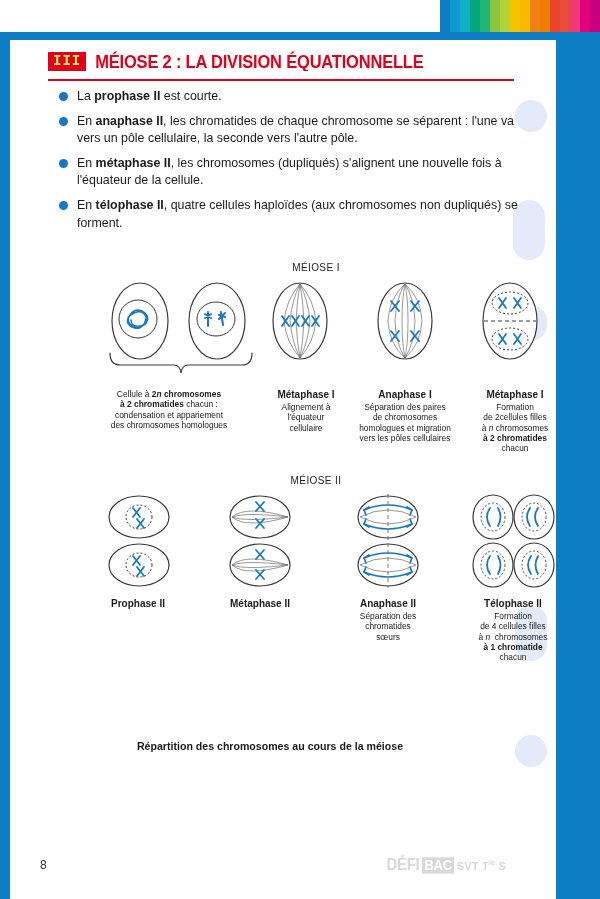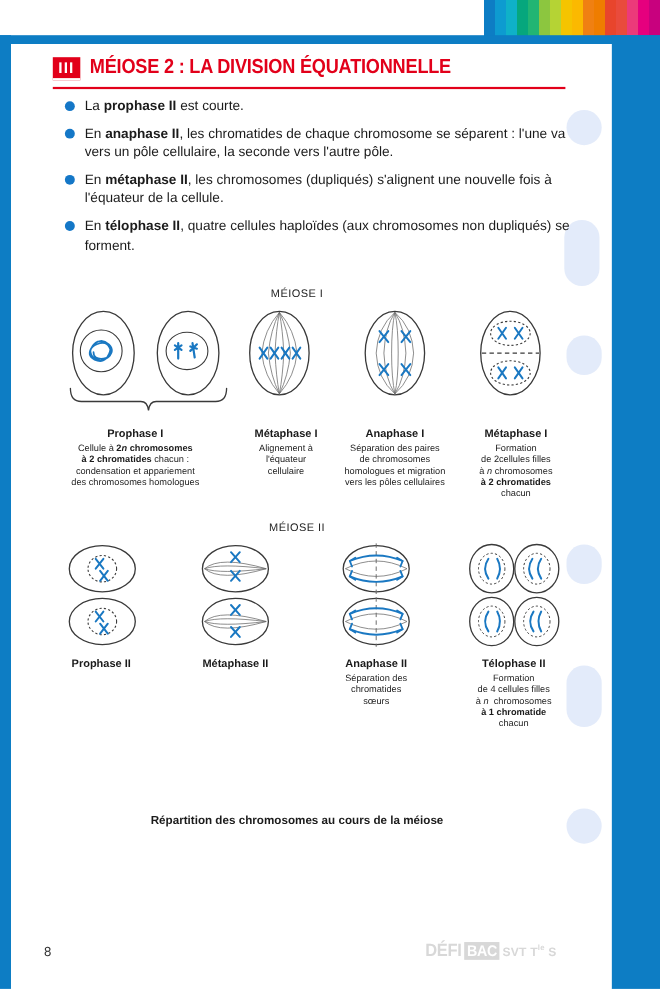--- a/index.html
+++ b/index.html
@@ -31,44 +31,44 @@
     background:#ffffff;
   }
 
   
   .blob { position:absolute; background:#e3ebfa; border-radius:999px; }
 
   
   .header { position:absolute; top:12px; left:38px; width:480px; }
   .header-row { display:flex; align-items:center; gap:9px; }
   .num-badge {
-    background:#e2001a; color:#ffffff; font-weight:bold;
+    background:#e2001a; color:#bef264; font-weight:bold;
     font-size:14px; letter-spacing:1px; padding:2px 5px 3px 5px;
-    line-height:1; font-family:Liberation Sans, sans-serif;
+    line-height:1; font-family:Liberation Mono, monospace;
     border-bottom:2px solid #ffffff;
   }
   .sec-title {
     color:#e2001a; font-weight:bold; font-size:16.5px;
     letter-spacing:-0.2px; font-family:"Liberation Sans", sans-serif;
     transform: scaleY(1.12); transform-origin: left bottom;
   }
   .rule { margin-top:6px; height:2px; background:#e2001a; width:466px; }
 
   
   .bullets { position:absolute; top:48px; left:49px; width:478px; }
   .bullet { position:relative; padding-left:18px; margin-bottom:7px;
             font-size:12.4px; line-height:1.42; color:#1b1b1b; }
   .bullet .dot {
     position:absolute; left:0; top:4px; width:9px; height:9px;
     border-radius:50%; background:#1477c7;
   }
   .bullet b { font-weight:bold; }
 
   
-  .diagram { position:absolute; left:0; top:222px; width:546px; }
+  .diagram { position:absolute; left:0; top:222px; width:546px;padding-left:46px; }
   .stage-label {
     text-align:center; font-size:10px; color:#222; letter-spacing:.4px;
     margin-bottom:6px;
   }
   .cells-row { position:relative; height:92px; }
   .cell-slot { position:absolute; top:0; }
 
   .caption-row { position:relative; }
   .caption {
     position:absolute; text-align:center; font-size:8.4px;
@@ -235,21 +235,21 @@
       </div>
 
       <div class="brace" style="left:50px; top:72px;">
         <svg width="148" height="26" viewBox="0 0 148 26">
           <path d="M4 2 q0 12 10 12 h54 q6 0 7 8 q1 -8 7 -8 h54 q10 0 10 -12" fill="none" stroke="#3a3a3a" stroke-width="1.2" stroke-linecap="round"></path>
         </svg>
       </div>
     </div>
 
     <div class="caption-row" style="height:92px; margin-top:18px;">
-      <div class="caption" style="left:18px;  width:190px;"><span class="ttl">Prophase I</span>Cellule à <b>2<i>n</i> chromosomes</b><br><b>à 2 chromatides</b> chacun :<br>condensation et appariement<br>des chromosomes homologues</div>
+      <div class="caption" style="left:18px;  width:190px;">Cellule à <b>2<i>n</i> chromosomes</b><br><b>à 2 chromatides</b> chacun :<br>condensation et appariement<br>des chromosomes homologues</div>
       <div class="caption" style="left:205px; width:90px;"><span class="ttl">Métaphase I</span>Alignement à<br>l'équateur<br>cellulaire</div>
       <div class="caption" style="left:281px; width:136px;"><span class="ttl">Anaphase I</span>Séparation des paires<br>de chromosomes<br>homologues et migration<br>vers les pôles cellulaires</div>
       <div class="caption" style="left:406px; width:106px;"><span class="ttl">Métaphase I</span>Formation<br>de 2cellules filles<br>à <i>n</i> chromosomes<br><b>à 2 chromatides</b><br>chacun</div>
     </div>
 
     <div class="stage-label" style="width:520px; margin-top:-6px;">MÉIOSE II</div>
 
     <div class="cells-row" style="height:98px;">
 
       <div class="cell-slot" style="left:44px;">

